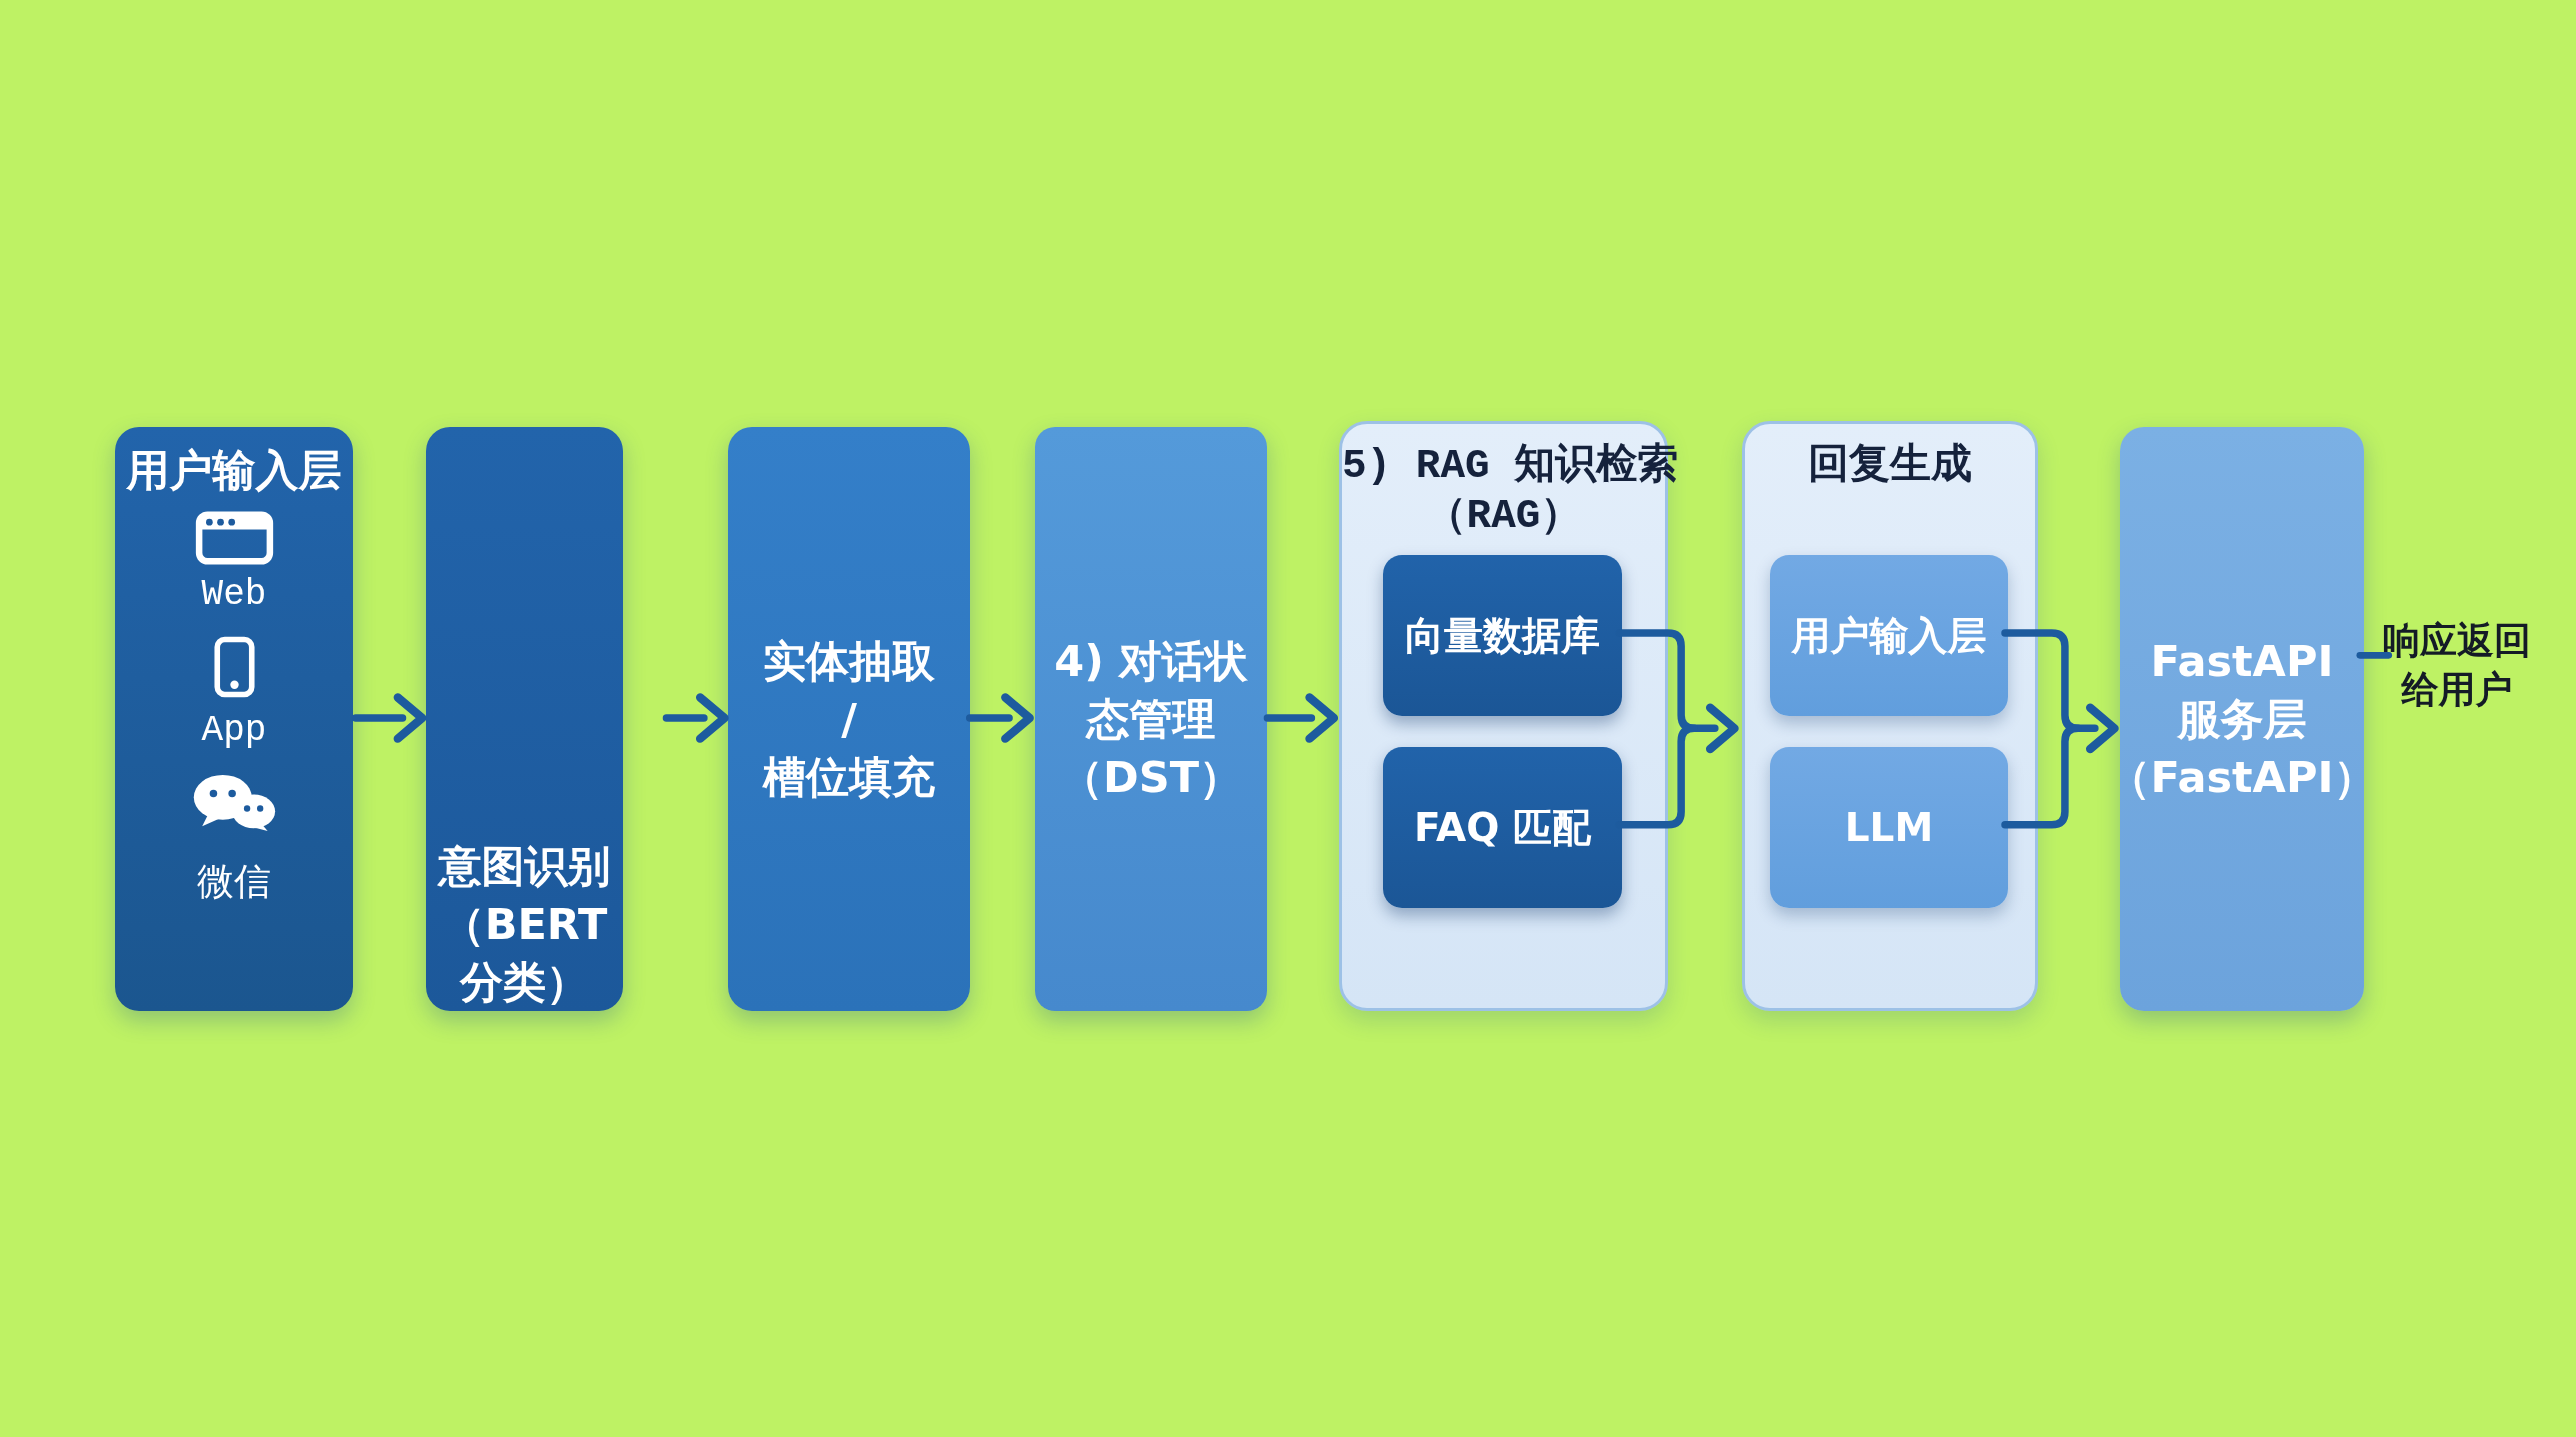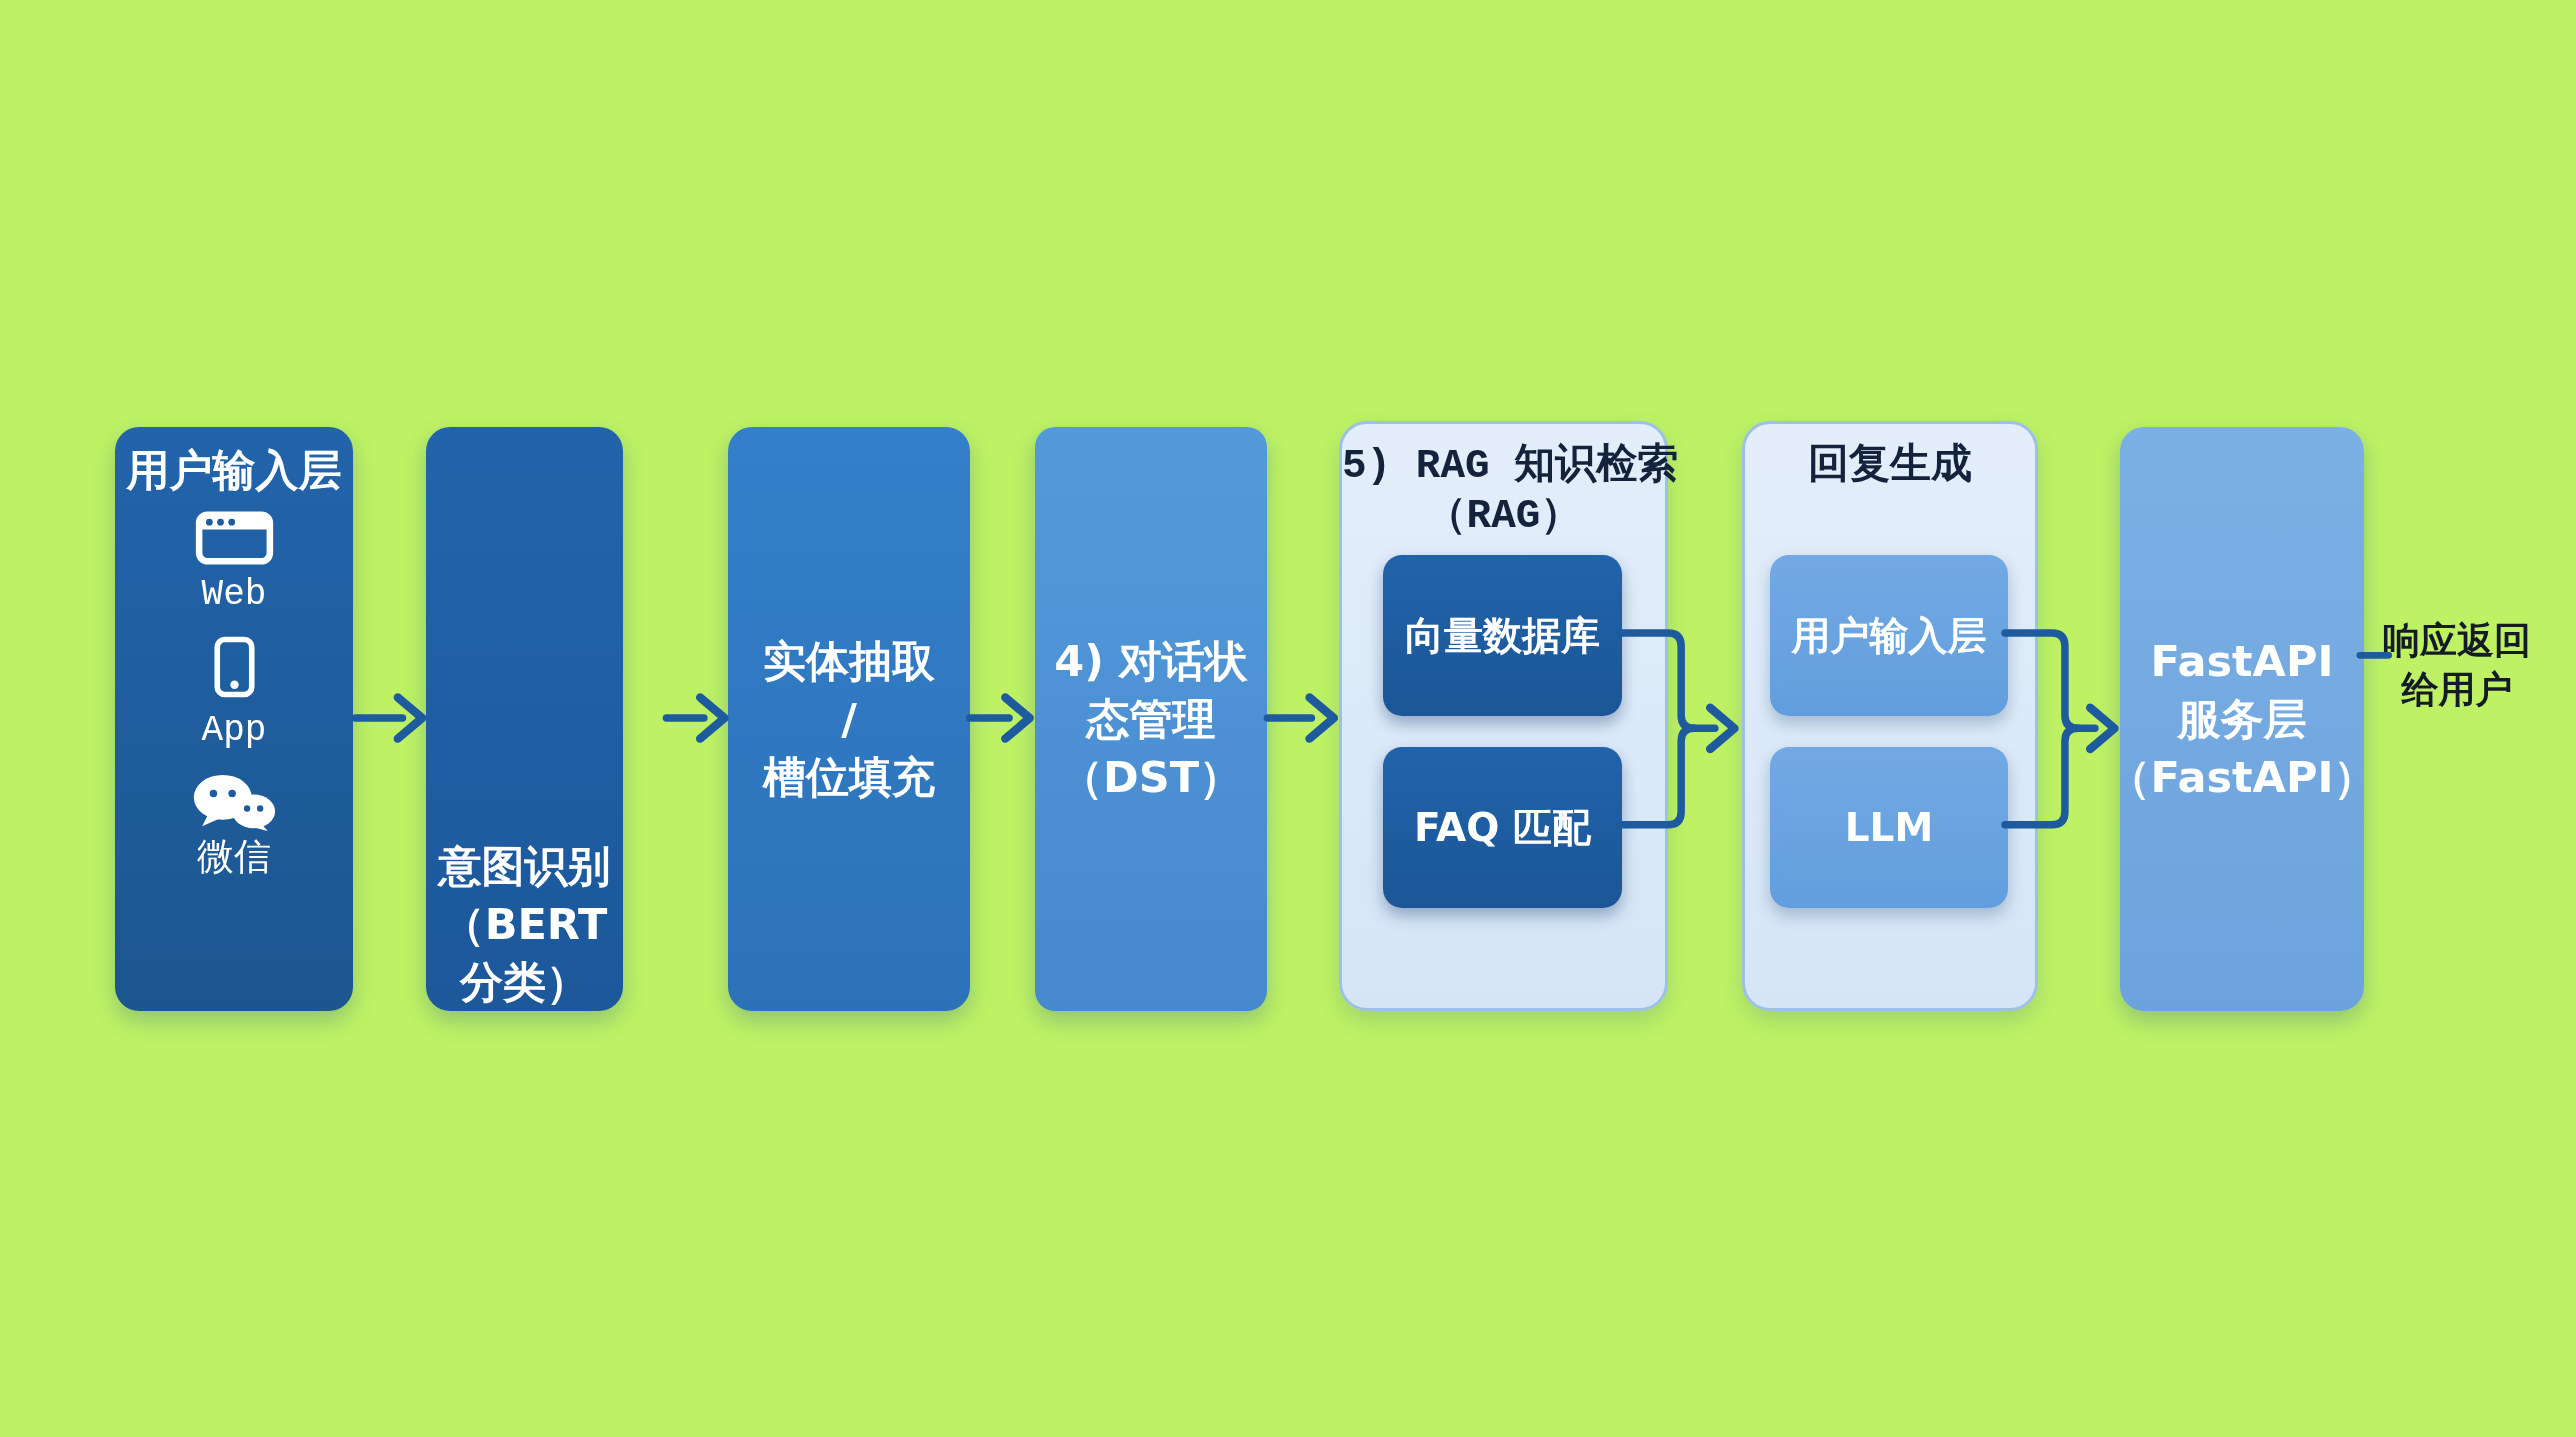--- a/index.html
+++ b/index.html
@@ -68,21 +68,21 @@
       </svg>
       <div class="channel-label" style="margin-top:7.5px;">Web</div>
     </div>
     <div class="channel" style="margin-top:20.6px;">
       <svg width="41" height="62" viewBox="0 0 44 66">
         <rect x="3.5" y="3.5" width="37" height="59" rx="8" fill="none" stroke="#ffffff" stroke-width="6"></rect>
         <circle cx="22" cy="52" r="4.5" fill="#ffffff"></circle>
       </svg>
       <div class="channel-label" style="margin-top:11.2px;">App</div>
     </div>
-    <div class="channel" style="margin-top:20.6px;">
+    <div class="channel" style="margin-top:20.6px;gap:25px;">
       <svg width="86" height="58" viewBox="0 0 92 62">
         <ellipse cx="34" cy="26" rx="31" ry="24" fill="#ffffff"></ellipse>
         <path d="M18,45 L12,57 L30,49 z" fill="#ffffff"></path>
         <circle cx="24" cy="22" r="4" fill="#1d5b9e"></circle>
         <circle cx="44" cy="22" r="4" fill="#1d5b9e"></circle>
         <ellipse cx="67" cy="41" rx="23" ry="18" fill="#ffffff"></ellipse>
         <path d="M76,55 L82,62 L66,58 z" fill="#ffffff"></path>
         <circle cx="60" cy="38" r="3.4" fill="#1d5b9e"></circle>
         <circle cx="74" cy="38" r="3.4" fill="#1d5b9e"></circle>
       </svg>

